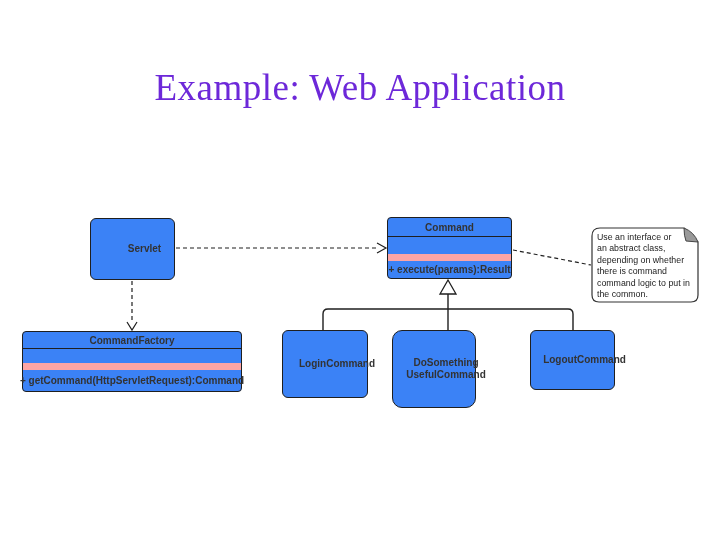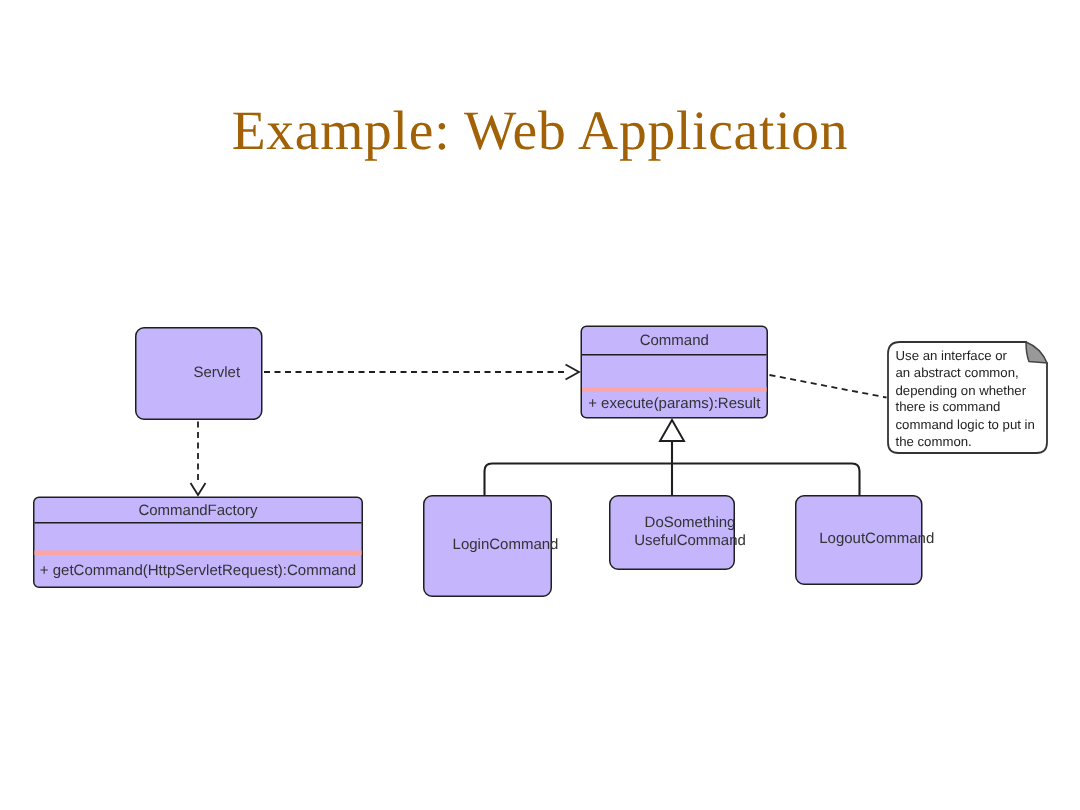--- a/index.html
+++ b/index.html
@@ -5,43 +5,43 @@
   html, body { margin: 0; padding: 0; background: #ffffff; }
   .slide {
     position: relative; width: 720px; height: 540px;
     background: #ffffff; overflow: hidden;
     font-family: "Liberation Sans", sans-serif;
   }
   .slide-title {
     position: absolute; top: 66px; left: 0; width: 720px;
     text-align: center;
     font-family: "Liberation Serif", serif;
-    font-size: 37px; color: #a16207; letter-spacing: 0.5px;
+    font-size: 37px; color: #6d28d9; letter-spacing: 0.5px;
     white-space: nowrap;
   }
   svg.connectors { position: absolute; top: 0; left: 0; }
 
   .uml-box {
-    position: absolute; background: #c4b5fd;
+    position: absolute; background: #3b82f6;
     border: 1.5px solid #1f1f1f; border-radius: 6px;
-    box-sizing: border-box; color: #333333;
+    box-sizing: border-box; color: #333333; font-weight: bold;
   }
   .simple-box {
     display: flex; flex-direction: column;
     align-items: center; justify-content: center;
     text-align: center; font-size: 10px; line-height: 12px; padding-left: 24px;
   }
   .class-box { display: flex; flex-direction: column; border-radius: 4px; }
   .class-title {
     display: flex; align-items: center; justify-content: center;
     font-size: 10px;
   }
   .class-attrs { flex: 1; border-top: 1px solid #1f1f1f; }
   .class-methods {
-    border-top: 3px solid #fca5a5;
+    border-top: 7px solid #fca5a5;
     display: flex; align-items: center; justify-content: center;
     font-size: 10px; white-space: nowrap;
   }
   .note-text {
     position: absolute; left: 597px; top: 232px; width: 100px;
     font-size: 8.8px; line-height: 11.4px; color: #222222;
   }
 </style>
 </head>
 <body>
@@ -81,31 +81,31 @@
   <div class="uml-box class-box" style="left:22px; top:331px; width:220px; height:61px;">
     <div class="class-title" style="height:16px;">CommandFactory</div>
     <div class="class-attrs"></div>
     <div class="class-methods" style="height:21px;">+ getCommand(HttpServletRequest):Command</div>
   </div>
 
   <div class="uml-box simple-box" style="left:282px; top:330px; width:86px; height:68px;">
     <span>LoginCommand</span>
   </div>
 
-  <div class="uml-box simple-box" style="left:406px; top:330px; width:84px; height:50px;">
+  <div class="uml-box simple-box" style="left:392px; top:330px; width:84px; height:78px;border-radius:10px;">
     <span>DoSomething</span>
     <span>UsefulCommand</span>
   </div>
 
   <div class="uml-box simple-box" style="left:530px; top:330px; width:85px; height:60px;">
     <span>LogoutCommand</span>
   </div>
 
   <div class="note-text">
     <div>Use an interface or</div>
-    <div>an abstract common,</div>
+    <div>an abstract class,</div>
     <div>depending on whether</div>
     <div>there is command</div>
     <div>command logic to put in</div>
     <div>the common.</div>
   </div>
 
 </div>
 
 </body></html>

